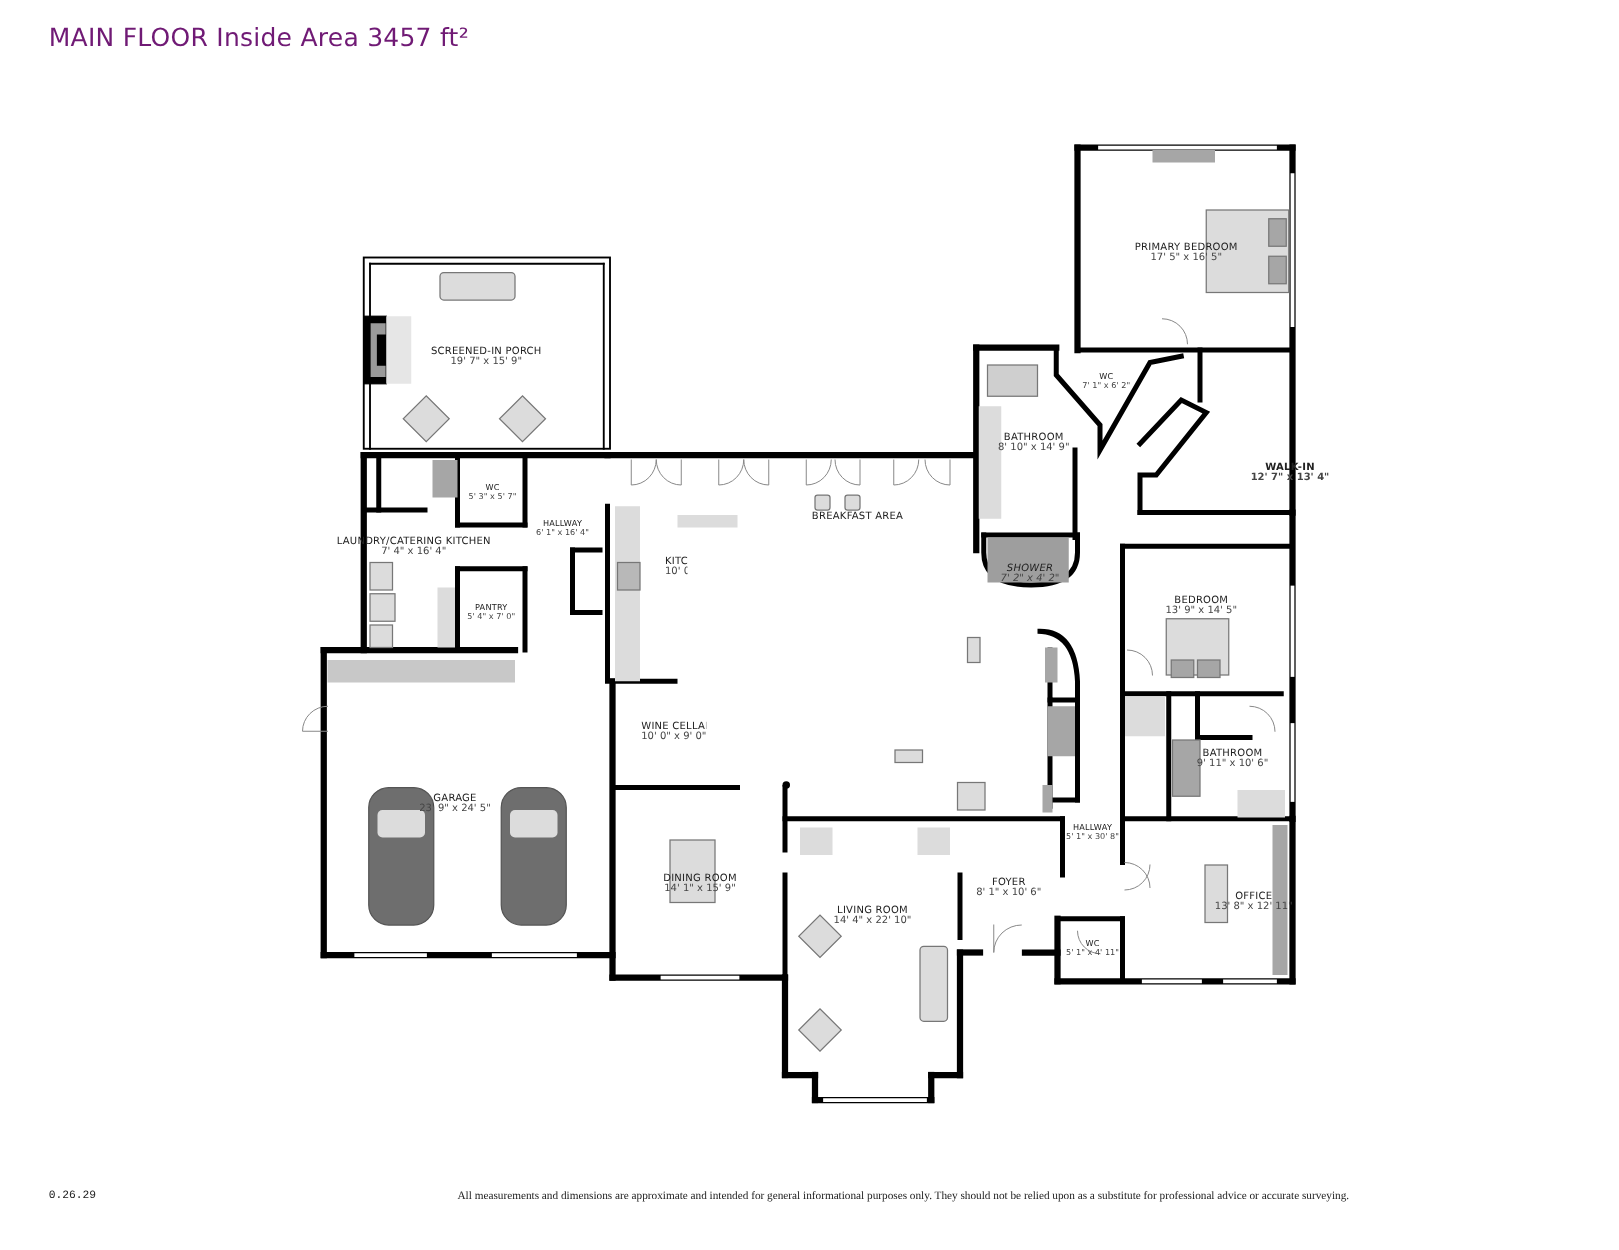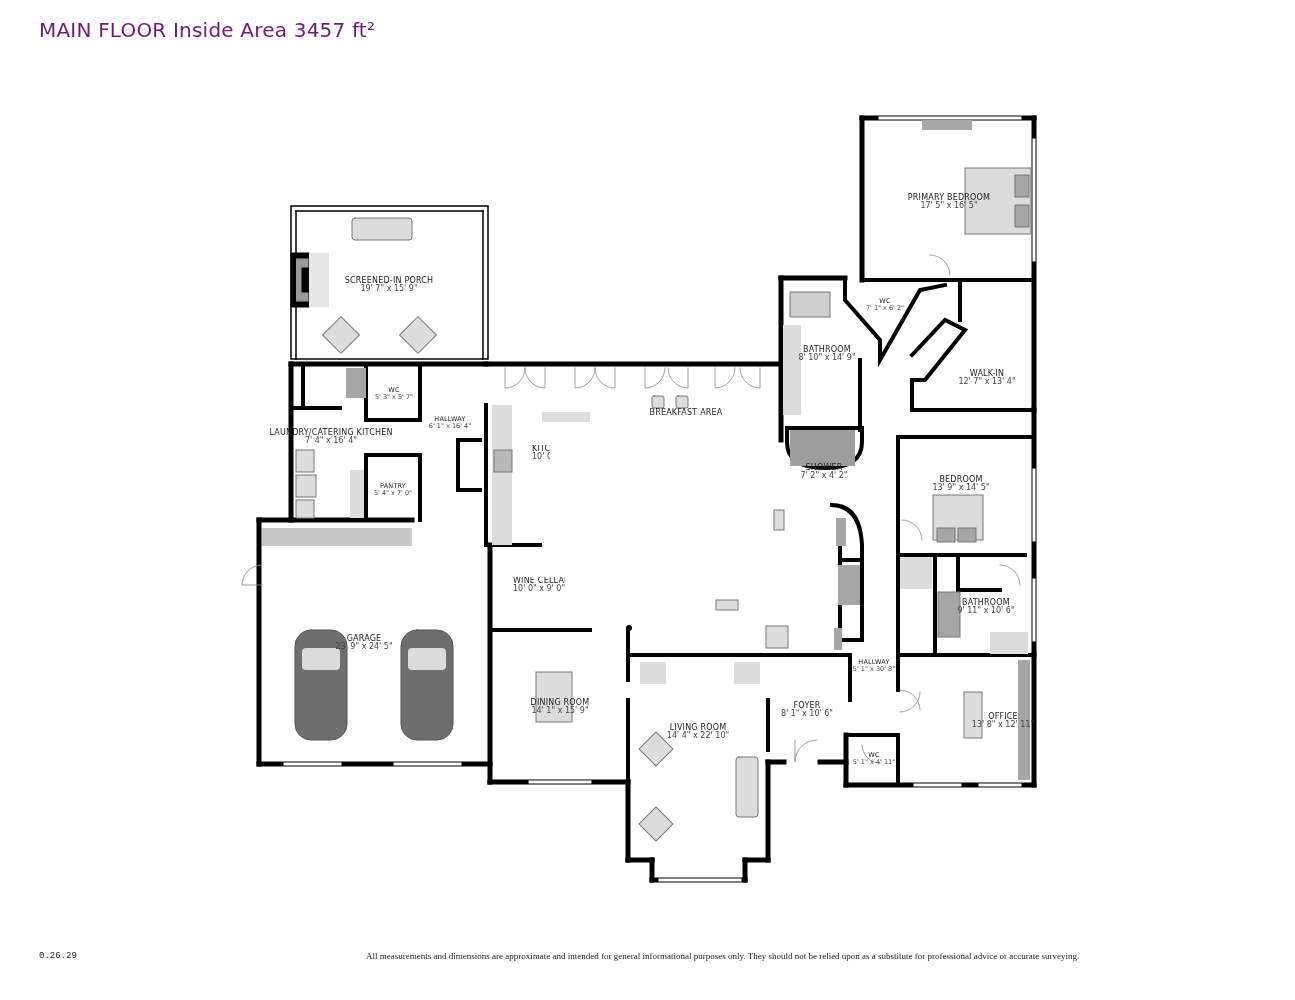--- a/index.html
+++ b/index.html
@@ -216,25 +216,25 @@
   <span class="room-dim">17' 5" x 16' 5"</span>
 </div>
 <div class="room-label small" style="left:885px; top:298px;">
   <span class="room-name">WC</span>
   <span class="room-dim">7' 1" x 6' 2"</span>
 </div>
 <div class="room-label" style="left:827px; top:346px;">
   <span class="room-name">BATHROOM</span>
   <span class="room-dim">8' 10" x 14' 9"</span>
 </div>
-<div class="room-label" style="left:987px; top:370px;">
+<div class="room-label" style="left:1032px; top:370px;font-weight:bold;">
   <span class="room-name">WALK-IN</span>
   <span class="room-dim">12' 7" x 13' 4"</span>
 </div>
-<div class="room-label" style="left:824px; top:464px;">
+<div class="room-label" style="left:824px; top:451px;font-style:italic;">
   <span class="room-name">SHOWER</span>
   <span class="room-dim">7' 2" x 4' 2"</span>
 </div>
 <div class="room-label" style="left:686px; top:409px;">
   <span class="room-name">BREAKFAST AREA</span>
 </div>
 <div class="room-label small" style="left:394px; top:387px;">
   <span class="room-name">WC</span>
   <span class="room-dim">5' 3" x 5' 7"</span>
 </div>

